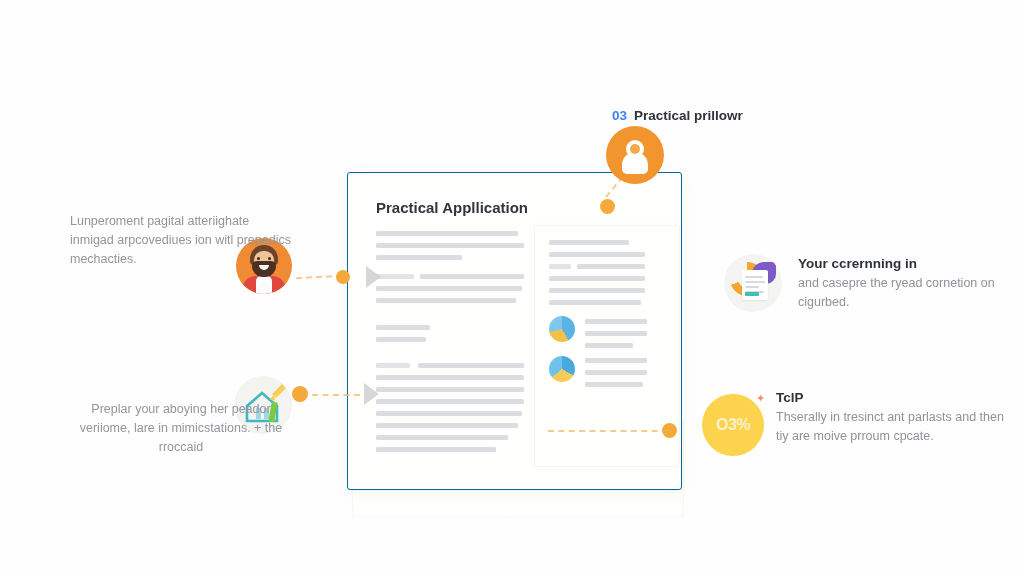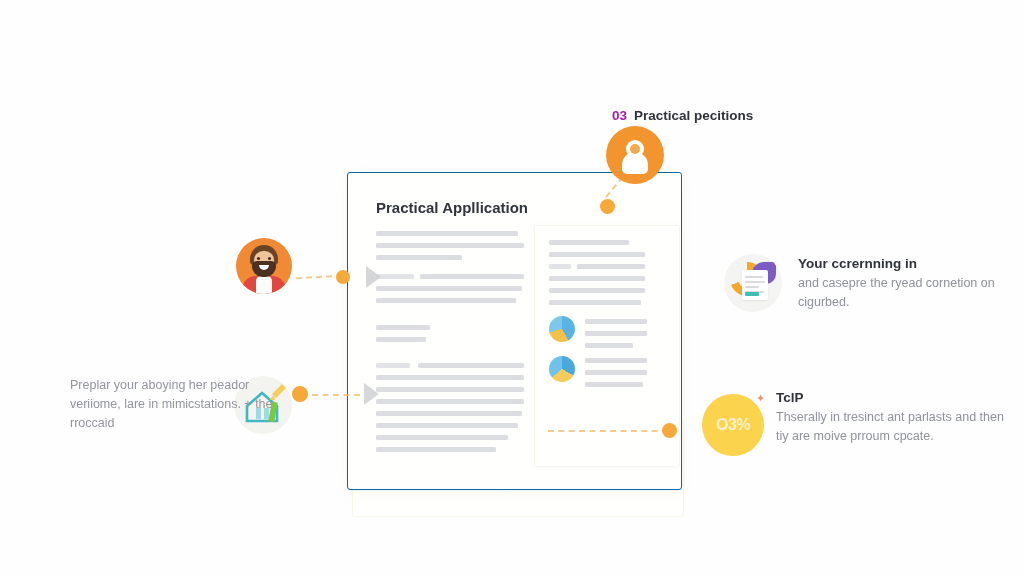--- a/index.html
+++ b/index.html
@@ -126,29 +126,29 @@
     color:#fdf5dd;font-size:16px;font-weight:700;letter-spacing:-0.5px;
     opacity:.9;
   }
   .pct-spark{position:absolute;left:54px;top:-2px;color:#ef8f6a;font-size:11px;}
 
   
   .blk{position:absolute;}
   .blk .hd{
     font-size:13.5px;font-weight:700;color:#2f3238;margin:0 0 3px 0;
   }
-  .blk .hd .num{color:#a21caf;margin-right:7px;}
+  .blk .hd .num{color:#3b82f6;margin-right:7px;}
   .blk p{
     margin:0;font-size:12.5px;line-height:19px;color:#8f9299;
   }
   .blk.left p{color:#93959c;}
 
   .b-tl{left:612px;top:108px;width:225px;}
   .b-ml{left:70px;top:212px;width:225px;}
-  .b-bl{left:70px;top:376px;width:222px;text-align:left;}
+  .b-bl{left:70px;top:400px;width:222px;text-align:center;}
   .b-mr{left:798px;top:256px;width:215px;}
   .b-br{left:776px;top:390px;width:230px;}
 </style>
 </head>
 <body>
 
 <div class="stage">
 
 
   <div class="paper-shadow"></div>
@@ -255,24 +255,27 @@
     <div class="doc-spark">✦</div>
   </div>
 
   <div class="ic ic-pct">
     <span class="pct-label">O3%</span>
     <span class="pct-spark">✦</span>
   </div>
 
   <div class="blk b-tl">
     <div class="hd">
-      <span class="num">03</span><span>Practical pecitions</span>
+      <span class="num">03</span><span>Practical prillowr</span>
     </div>
   </div>
 
+  <div class="blk b-ml left">
+    <p>Lunperoment pagital atteriighate inmigad arpcovediues ion witl prepedics mechacties.</p>
+  </div>
 
   <div class="blk b-bl left">
     <p>Preplar your aboying her peador veriiome, lare in mimicstations. + the rroccaid</p>
   </div>
 
   <div class="blk b-br">
     <div class="hd">TclP</div>
     <p>Thserally in tresinct ant parlasts and then tiy are moive prroum cpcate.</p>
   </div>
 

